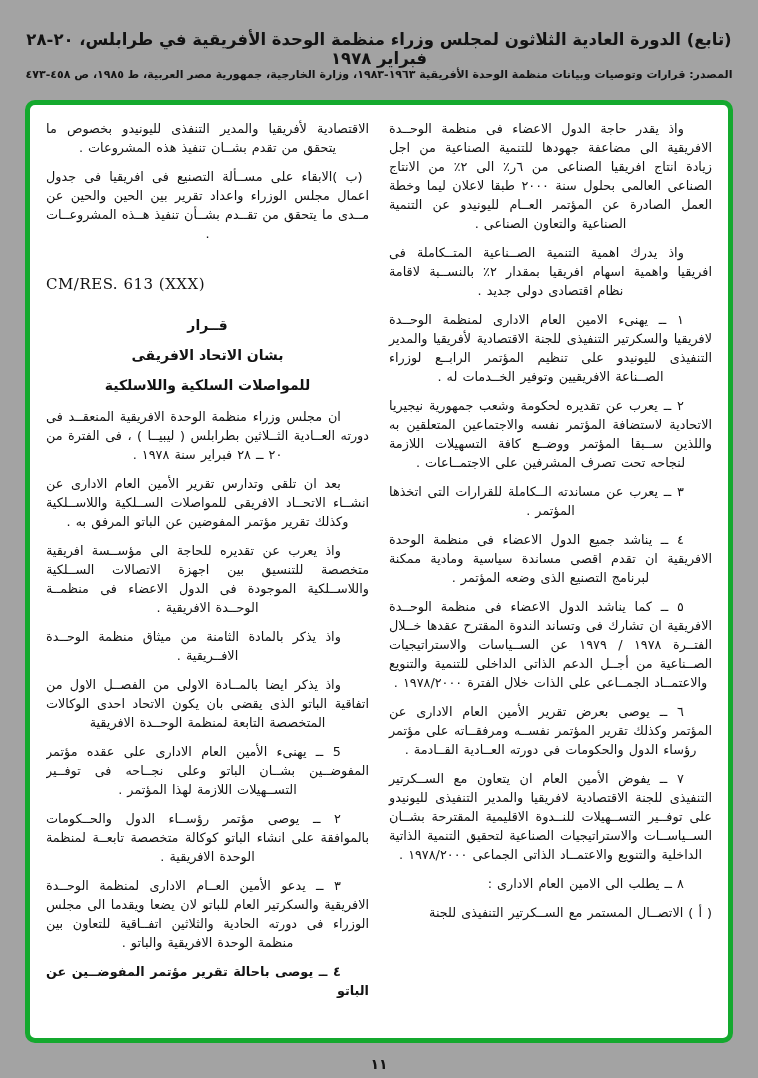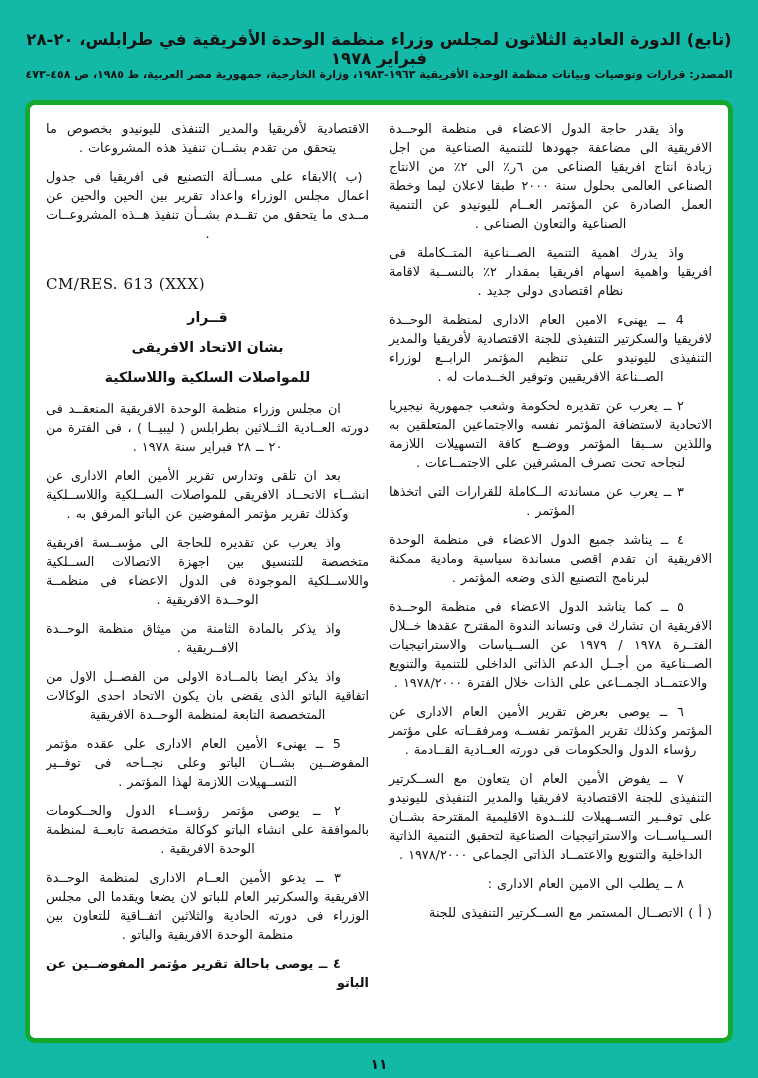--- a/index.html
+++ b/index.html
@@ -1,20 +1,20 @@
 <!DOCTYPE html>
 <html lang="ar"><head>
 <meta charset="utf-8">
 <style>
   :root { --green:#14a92e; --ink:#131313; }
   * { box-sizing:border-box; }
   body { margin:0; background:#ffffff; }
   .page {
     position:relative; width:758px; height:1078px; margin:0 auto;
-    background:#14b8a6; color:var(--ink);
+    background:#a3a3a3; color:var(--ink);
     font-family:"DejaVu Sans", sans-serif; overflow:hidden;
   }
   .header { direction:rtl; text-align:center; padding-top:30px; }
   .title { font-size:16.5px; font-weight:bold; letter-spacing:0; }
   .source { font-size:11px; font-weight:bold; margin-top:0; }
 
   .box {
     position:absolute; top:100px; left:25px; width:708px; height:943px;
     border:5px solid var(--green); border-radius:10px;
     padding:14px 16px 6px 16px; background:#fff;
@@ -33,21 +33,21 @@
   p.b.bold { font-weight:bold; }
   p.latin {
     direction:ltr; text-align:left; text-indent:0;
     font-family:"DejaVu Serif", serif; font-size:15px;
     margin:32px 0 8px 0; letter-spacing:0.5px;
   }
   p.h {
     direction:rtl; text-align:center; font-weight:bold;
     font-size:14px; text-indent:0; margin:14px 0 14px 0;
   }
-  p.h.first { margin-top:16px; }
+  p.h.first { margin-top:24px; }
   .gap-top { margin-top:6px; }
 
   .pagenum {
     position:absolute; bottom:6px; left:0; width:100%;
     text-align:center; font-size:14px; font-weight:bold; direction:rtl;
   }
 </style>
 </head>
 <body>
 
@@ -57,21 +57,21 @@
     <div class="title">(تابع) الدورة العادية الثلاثون لمجلس وزراء منظمة الوحدة الأفريقية في طرابلس، ٢٠-٢٨ فبراير ١٩٧٨</div>
     <div class="source">المصدر: قرارات وتوصيات وبيانات منظمة الوحدة الأفريقية ١٩٦٣-١٩٨٣، وزارة الخارجية، جمهورية مصر العربية، ط ١٩٨٥، ص ٤٥٨-٤٧٣</div>
   </div>
 
   <div class="box">
     <div class="cols">
 
       <div class="col">
         <p class="b">واذ يقدر حاجة الدول الاعضاء فى منظمة الوحــدة الافريقية الى مضاعفة جهودها للتنمية الصناعية من اجل زيادة انتاج افريقيا الصناعى من ٦ر٪ الى ٢٪ من الانتاج الصناعى العالمى بحلول سنة ٢٠٠٠ طبقا لاعلان ليما وخطة العمل الصادرة عن المؤتمر العــام لليونيدو عن التنمية الصناعية والتعاون الصناعى .</p>
         <p class="b">واذ يدرك اهمية التنمية الصــناعية المتــكاملة فى افريقيا واهمية اسهام افريقيا بمقدار ٢٪ بالنســبة لاقامة نظام اقتصادى دولى جديد .</p>
-        <p class="b">4 ــ يهنىء الامين العام الادارى لمنظمة الوحــدة لافريقيا والسكرتير التنفيذى للجنة الاقتصادية لأفريقيا والمدير التنفيذى لليونيدو على تنظيم المؤتمر الرابــع لوزراء الصــناعة الافريقيين وتوفير الخــدمات له .</p>
+        <p class="b">١ ــ يهنىء الامين العام الادارى لمنظمة الوحــدة لافريقيا والسكرتير التنفيذى للجنة الاقتصادية لأفريقيا والمدير التنفيذى لليونيدو على تنظيم المؤتمر الرابــع لوزراء الصــناعة الافريقيين وتوفير الخــدمات له .</p>
         <p class="b">٢ ــ يعرب عن تقديره لحكومة وشعب جمهورية نيجيريا الاتحادية لاستضافة المؤتمر نفسه والاجتماعين المتعلقين به واللذين ســبقا المؤتمر ووضــع كافة التسهيلات اللازمة لنجاحه تحت تصرف المشرفين على الاجتمــاعات .</p>
         <p class="b">٣ ــ يعرب عن مساندته الــكاملة للقرارات التى اتخذها المؤتمر .</p>
         <p class="b">٤ ــ يناشد جميع الدول الاعضاء فى منظمة الوحدة الافريقية ان تقدم اقصى مساندة سياسية ومادية ممكنة لبرنامج التصنيع الذى وضعه المؤتمر .</p>
         <p class="b">٥ ــ كما يناشد الدول الاعضاء فى منظمة الوحــدة الافريقية ان تشارك فى وتساند الندوة المقترح عقدها خــلال الفتــرة ١٩٧٨ / ١٩٧٩ عن الســياسات والاستراتيجيات الصــناعية من أجــل الدعم الذاتى الداخلى للتنمية والتنويع والاعتمــاد الجمــاعى على الذات خلال الفترة ١٩٧٨/٢٠٠٠ .</p>
         <p class="b">٦ ــ يوصى بعرض تقرير الأمين العام الادارى عن المؤتمر وكذلك تقرير المؤتمر نفســه ومرفقــاته على مؤتمر رؤساء الدول والحكومات فى دورته العــادية القــادمة .</p>
         <p class="b">٧ ــ يفوض الأمين العام ان يتعاون مع الســكرتير التنفيذى للجنة الاقتصادية لافريقيا والمدير التنفيذى لليونيدو على توفــير التســهيلات للنــدوة الاقليمية المقترحة بشــان الســياســات والاستراتيجيات الصناعية لتحقيق التنمية الذاتية الداخلية والتنويع والاعتمــاد الذاتى الجماعى ١٩٧٨/٢٠٠٠ .</p>
         <p class="b rl gap-top">٨ ــ يطلب الى الامين العام الادارى :</p>
         <p class="b ni rl gap-top">( أ ) الاتصــال المستمر مع الســكرتير التنفيذى للجنة</p>
       </div>
 

